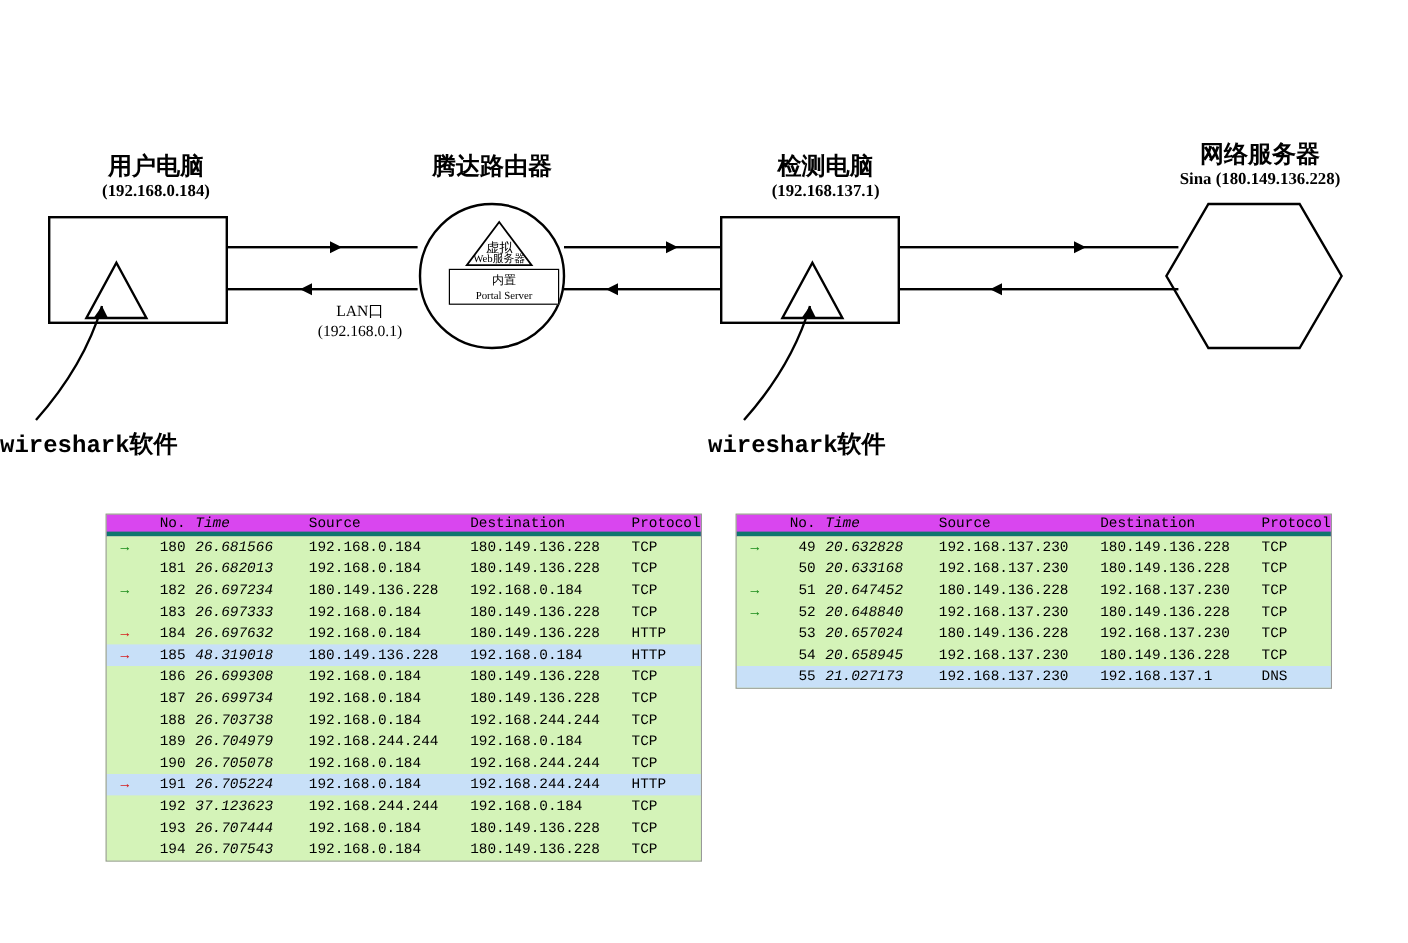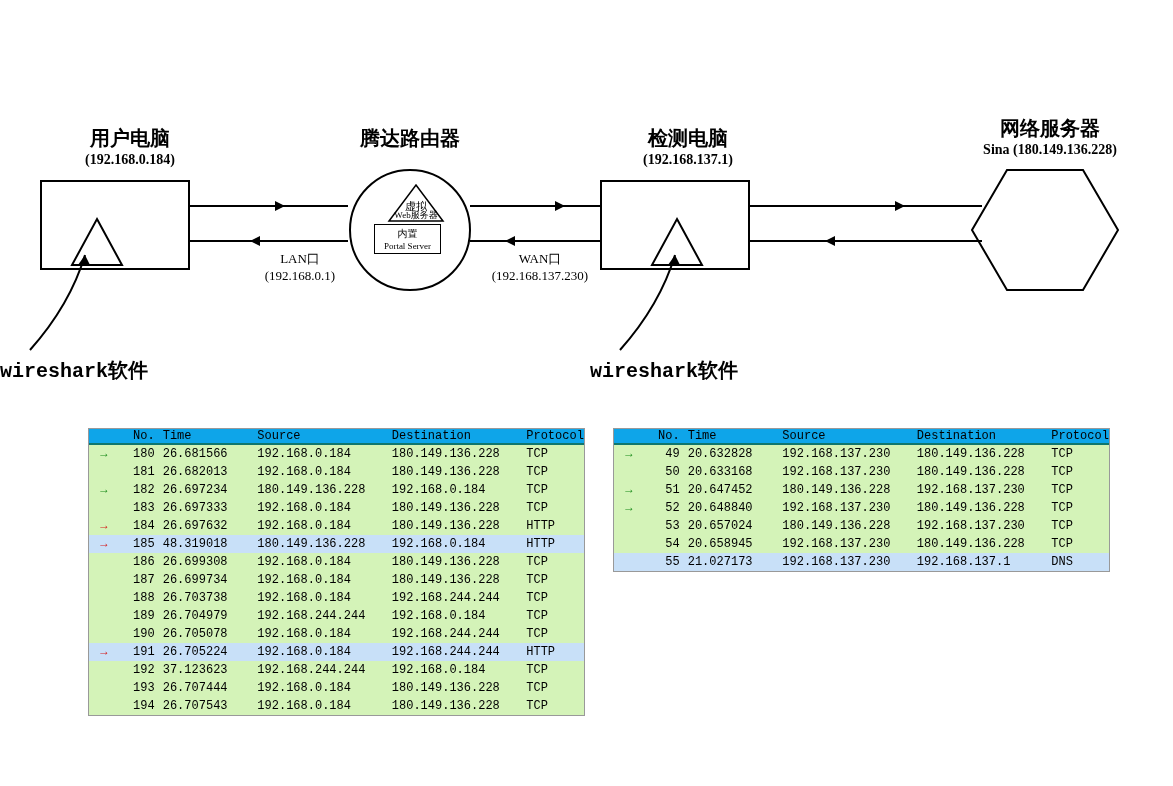--- a/index.html
+++ b/index.html
@@ -6,27 +6,27 @@
 body { width: 1173px; height: 786px; background: #fff; font-family: "SimSun", "宋体", serif; position: relative; }
 .diagram-area { position: absolute; top: 125px; left: 0; width: 1173px; height: 280px; }
 .node-label { position: absolute; text-align: center; font-size: 20px; font-weight: bold; }
 .node-sublabel { font-size: 14px; }
 .rect-box { position: absolute; border: 2px solid #000; background: #fff; }
 .arrow-line { position: absolute; background: #000; height: 2px; }
 .arrow-head-r { position: absolute; width: 0; height: 0; border-left: 10px solid #000; border-top: 5px solid transparent; border-bottom: 5px solid transparent; }
 .arrow-head-l { position: absolute; width: 0; height: 0; border-right: 10px solid #000; border-top: 5px solid transparent; border-bottom: 5px solid transparent; }
 .small-label { position: absolute; font-size: 13px; text-align: center; }
 .table-wrap { position: absolute; font-family: "Courier New", monospace; font-size: 12px; border: 1px solid #999; background: #d4f3b8; }
-.table-header { display: flex; background: #0ea5e9; border-bottom: 2px solid #0f766e; font-weight: normal; }
+.table-header { display: flex; background: #d946ef; border-bottom: 4px solid #0f766e; font-weight: normal; }
 .table-row { display: flex; height: 18px; align-items: center; }
 .row-green { background: #d4f3b8; }
 .row-blue { background: #c8e0f8; }
 .col-arrow { width: 30px; display: flex; justify-content: center; }
 .col-no { width: 40px; text-align: right; padding-right: 4px; }
-.col-time { width: 95px; padding-left: 4px; }
+.col-time { width: 95px; padding-left: 4px; font-style: italic; }
 .col-src { width: 135px; padding-left: 4px; }
 .col-dst { width: 135px; padding-left: 4px; }
 .col-proto { width: 62px; padding-left: 4px; }
 .arrow-green { color: #1b8c1b; font-weight: bold; }
 .arrow-red { color: #d41c1c; font-weight: bold; }
 svg { overflow: visible; }
 </style>
 </head>
 <body>
 
@@ -48,21 +48,21 @@
   <svg width="130" height="130" style="position:absolute; left:345px; top:40px;">
     <circle cx="65" cy="65" r="60" fill="#fff" stroke="#000" stroke-width="2"></circle>
   </svg>
   <div style="position:absolute; left:386px; top:58px; width:60px; text-align:center;">
     <svg width="60" height="40">
         <polygon points="30,2 57,38 3,38" fill="none" stroke="#000" stroke-width="1.5"></polygon>
       </svg>
     <div style="position:absolute;top:16px;left:0;width:60px;font-size:11px;">虚拟</div>
     <div style="position:absolute;top:26px;left:0;width:60px;font-size:9px;">Web服务器</div>
   </div>
-  <div style="position:absolute; left:374px; top:99px; width:67px; height:30px; border:1px solid #000; text-align:center; background:#fff;">
+  <div style="position:absolute; left:374px; top:99px; width:92px; height:30px; border:1px solid #000; text-align:center; background:#fff;">
     <div style="font-size:10px;margin-top:2px;">内置</div>
     <div style="font-size:9px;font-family:Liberation Serif, serif;">Portal Server</div>
   </div>
 
   <div class="node-label" style="left:613px; top:0px; width:150px;">
     <div>检测电脑</div>
     <div class="node-sublabel">(192.168.137.1)</div>
   </div>
   <div class="rect-box" style="left:600px; top:55px; width:150px; height:90px;">
     <svg width="60" height="50" style="position:absolute;left:45px;top:35px;">
@@ -92,24 +92,20 @@
   <div class="arrow-head-r" style="left:895px; top:76px;"></div>
   <div class="arrow-line" style="left:750px; top:115px; width:232px;"></div>
   <div class="arrow-head-l" style="left:825px; top:111px;"></div>
 
   <div class="small-label" style="left:255px; top:125px; width:90px;">
     <div>LAN口</div>
     <div>(192.168.0.1)</div>
   </div>
 
 
-  <div class="small-label" style="left:480px; top:125px; width:120px;">
-    <div>WAN口</div>
-    <div>(192.168.137.230)</div>
-  </div>
 
   <svg width="120" height="110" style="position:absolute; left:10px; top:130px;">
     <path d="M 75 0 Q 60 50 20 95" fill="none" stroke="#000" stroke-width="2"></path>
     <polygon points="75,0 68,10 80,10" fill="#000"></polygon>
   </svg>
   <div class="node-label" style="left:0px; top:232px; font-family:'Courier New',monospace; font-size:20px;">wireshark软件</div>
 
   <svg width="120" height="110" style="position:absolute; left:600px; top:130px;">
     <path d="M 75 0 Q 60 50 20 95" fill="none" stroke="#000" stroke-width="2"></path>
     <polygon points="75,0 68,10 80,10" fill="#000"></polygon>

